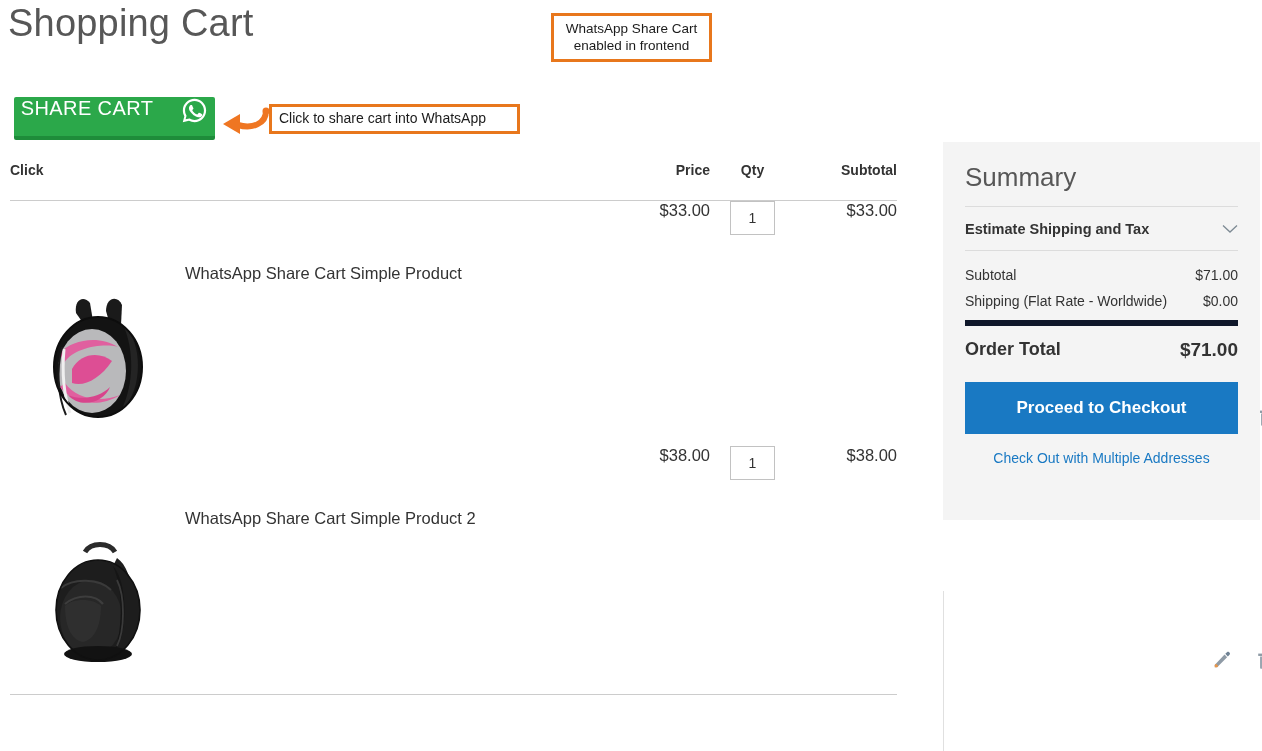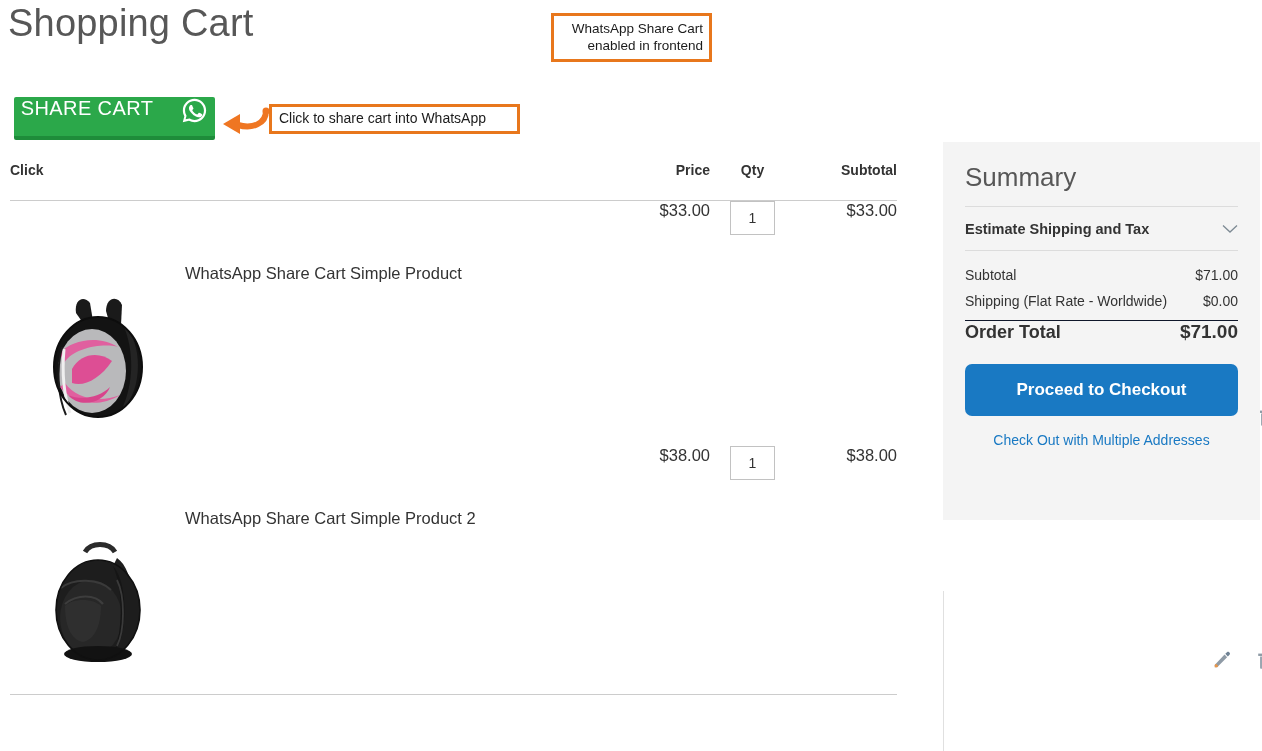--- a/index.html
+++ b/index.html
@@ -22,21 +22,21 @@
   }
 
   
   .callout {
     position: absolute;
     border: 3px solid #e8771c;
     background: #ffffff;
     color: #1b1b1b;
     font-size: 13.5px;
     line-height: 17px;
-    text-align: right;
+    text-align: center;
     padding: 4px 6px 5px 6px;
     z-index: 40;
   }
   .callout-top { left: 551px; top: 13px; width: 161px; }
   .callout-side {
     left: 269px; top: 104px; width: 251px;
     text-align: left; padding: 3px 6px 4px 7px; font-size: 14px;
   }
 
   
@@ -148,31 +148,31 @@
   .chev { width: 16px; height: 10px; display:block; }
 
   .totals { padding-top: 13px; }
   .total-line {
     display: flex; justify-content: space-between; align-items: baseline;
     font-size: 14px; color: #333333; padding: 3px 0 7px 0;
   }
   .total-line .lbl { color: #333333; }
   .total-line .val { color: #333333; }
   .grand {
-    display: flex; justify-content: space-between; align-items: center;
-    border-top: 1px solid #0f172a;
-    margin-top: 4px;
+    display: flex; justify-content: space-between; align-items: flex-start;
+    border-top: 6px solid #0f172a;
+    padding-top: 13px; margin-top: 4px;
   }
   .grand .lbl { font-size: 18px; font-weight: bold; color: #333333; }
   .grand .val { font-size: 19px; font-weight: bold; color: #333333; }
 
   .checkout-btn {
     display: block; width: 273px; height: 52px;
     margin: 21px 0 0 0;
-    background: #1979c3; border: none; border-radius: 7px;
+    background: #1979c3; border: none; border-radius: 0;
     color: #ffffff; font-size: 17px; font-weight: bold;
     font-family: "Liberation Sans", sans-serif;
     cursor: pointer;
   }
   .multi-addr {
     display: block; text-align: center; width: 273px;
     margin-top: 16px;
     font-size: 14px; color: #1979c3; text-decoration: none;
     cursor: pointer;
   }

